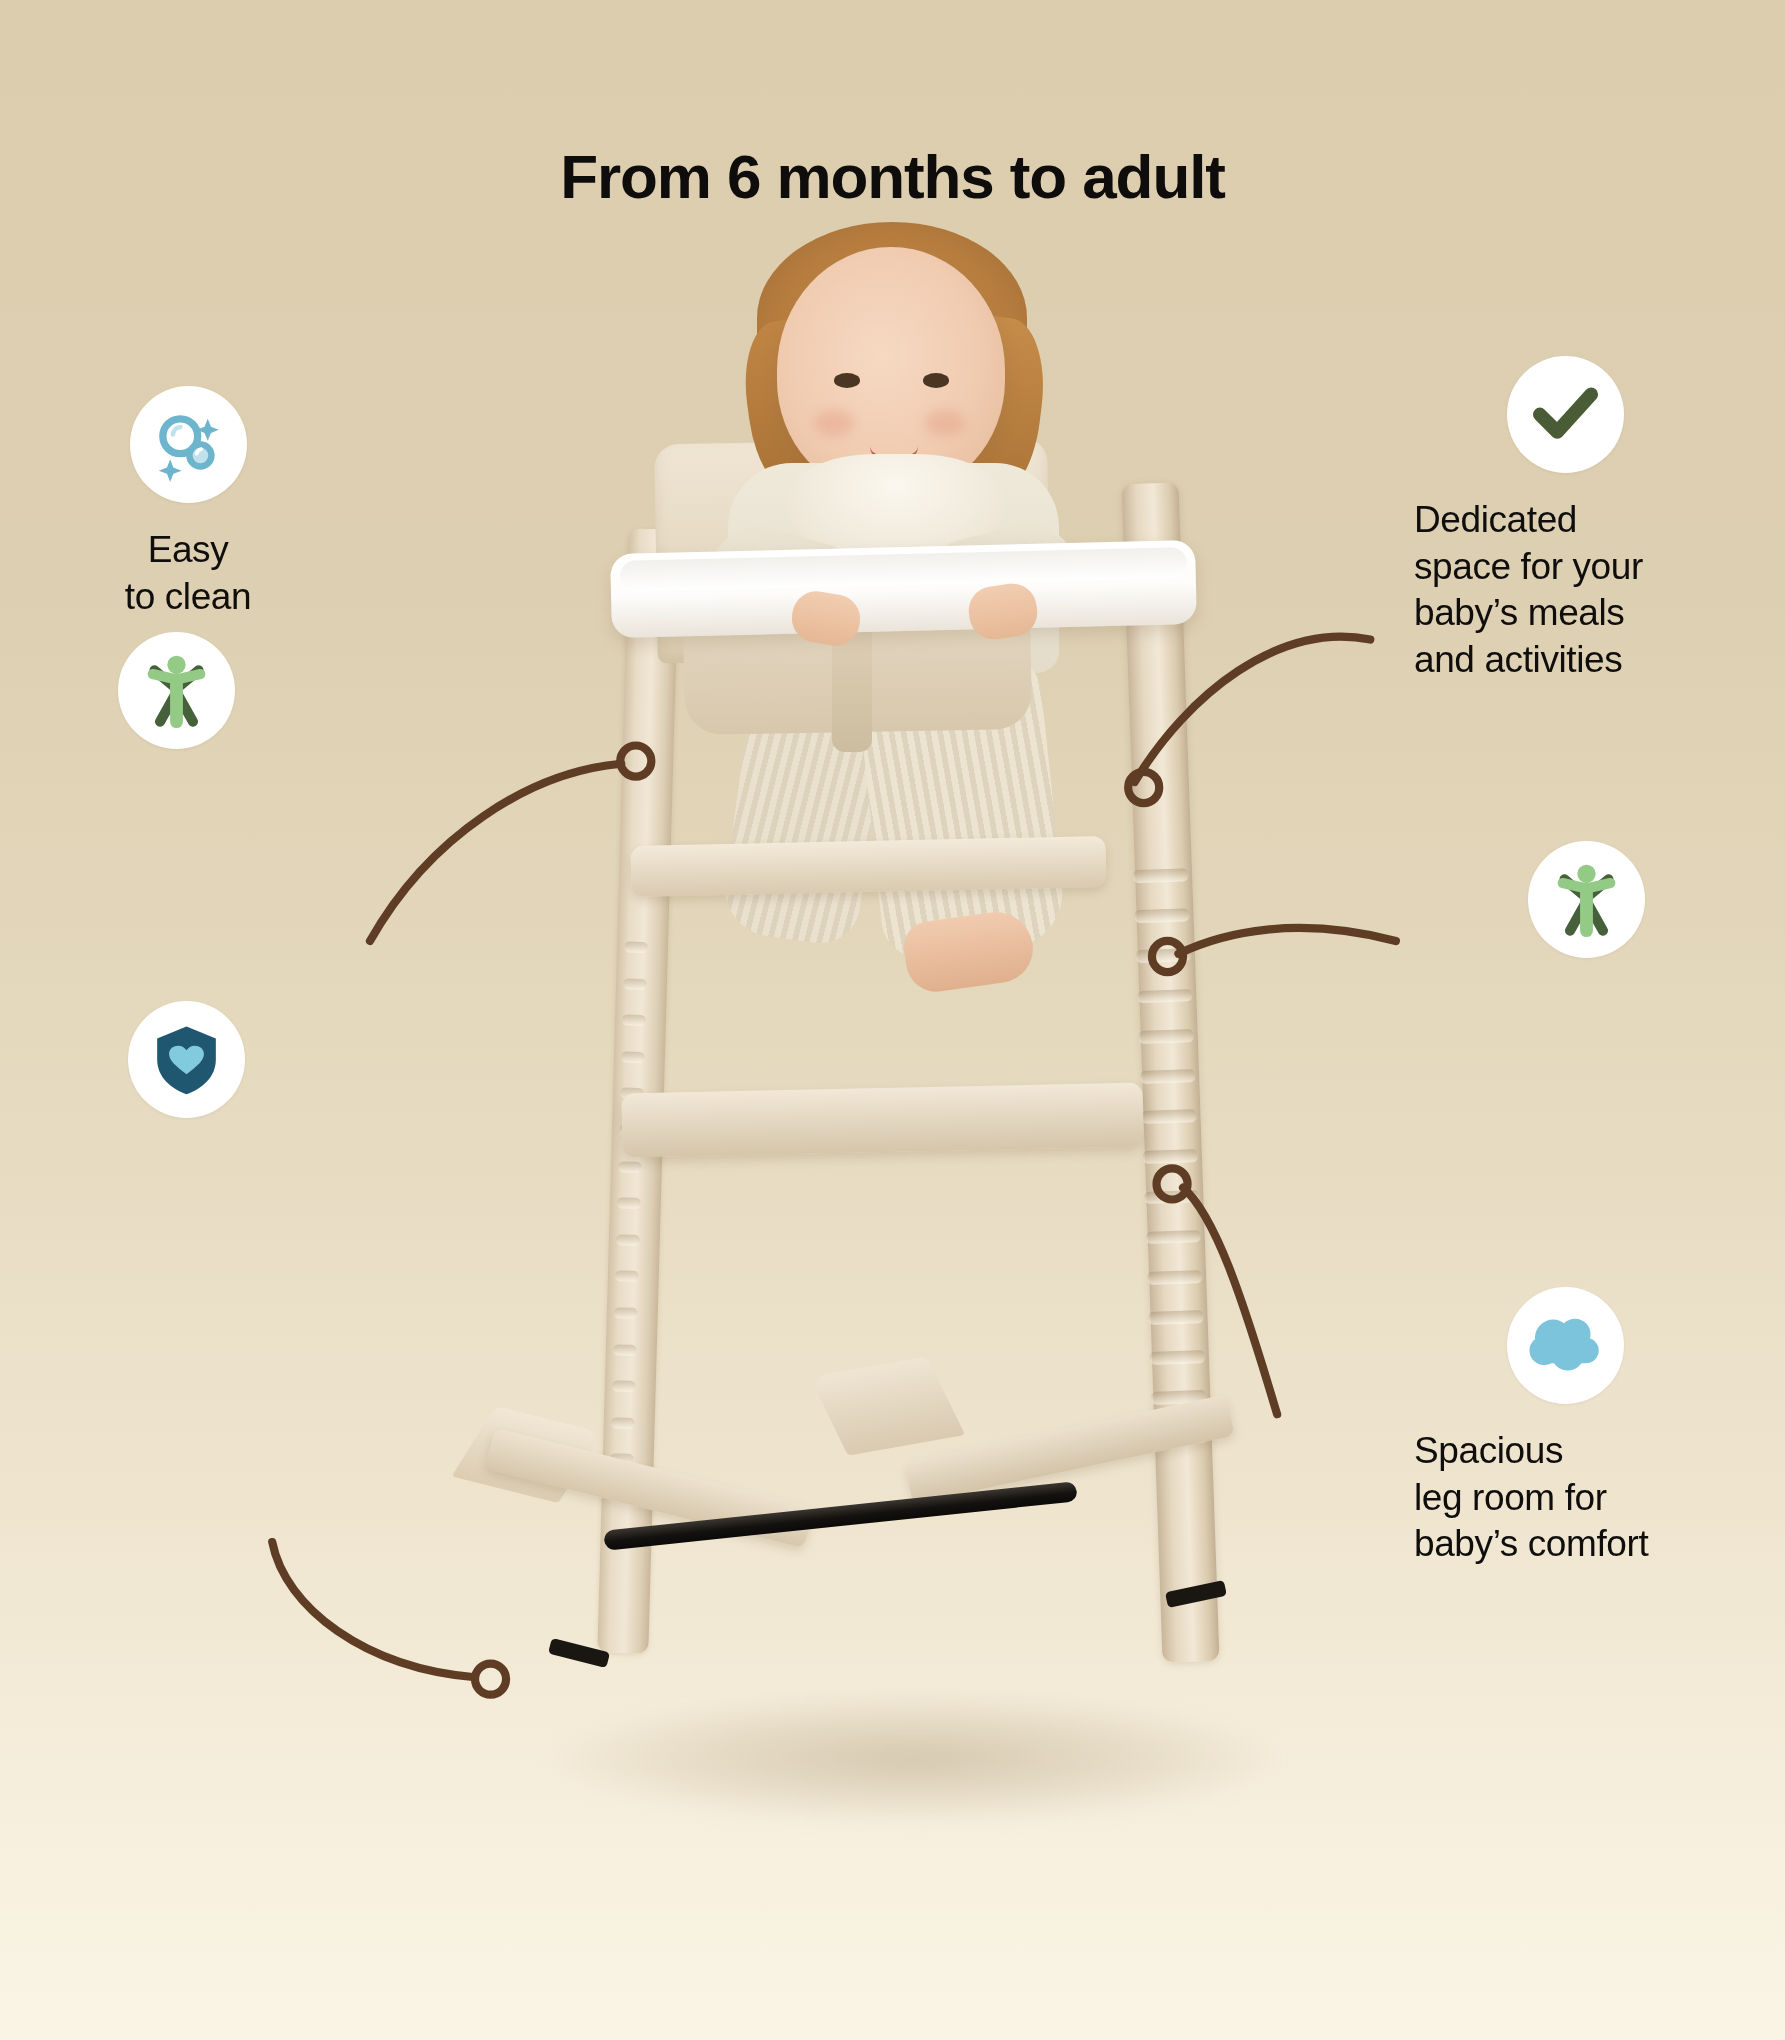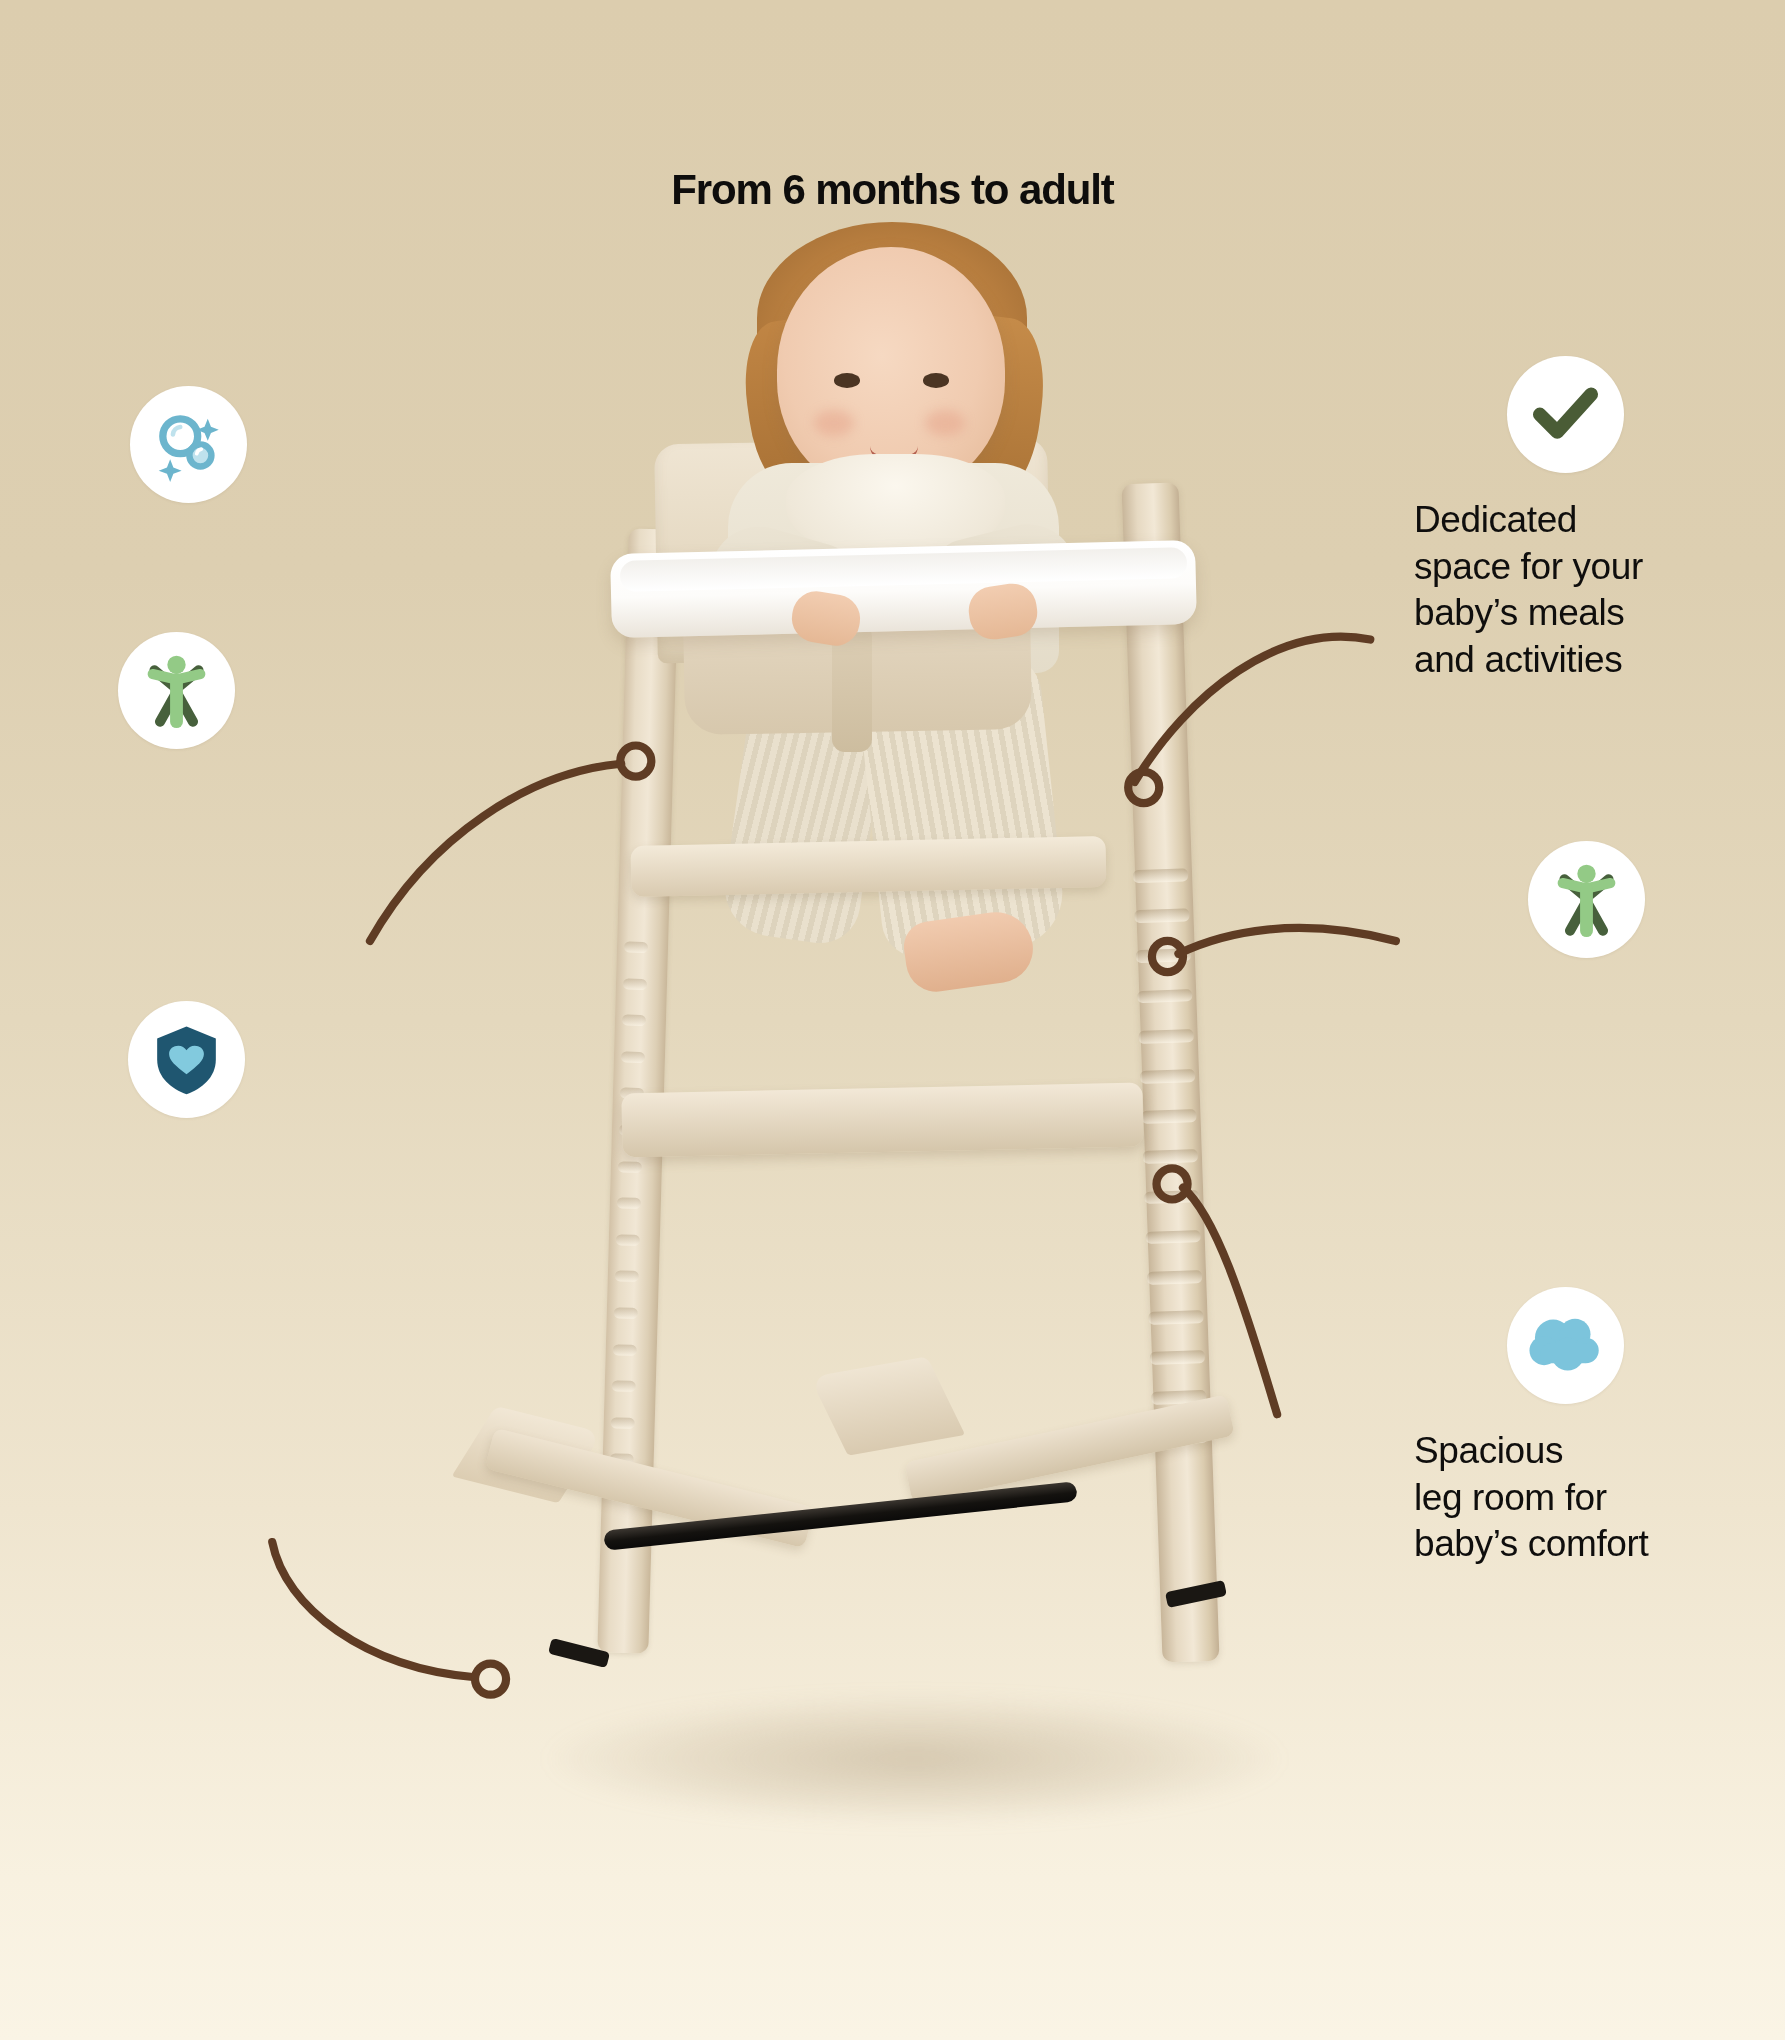--- a/index.html
+++ b/index.html
@@ -7,22 +7,22 @@
   body {
     font-family: "Liberation Sans", sans-serif;
     background: linear-gradient(180deg, #dccdae 0%, #ddcfb1 28%, #e4d8bd 50%, #efe5cf 74%, #f8f1e0 92%, #faf4e5 100%);
     position:relative; overflow:hidden;
     -webkit-font-smoothing:antialiased;
   }
 
   
   .title {
     position:absolute; top:141px; left:0; width:100%;
-    text-align:center; font-size:42px; font-weight:700;
-    letter-spacing:-1.1px; color:#0e0d0c;margin-top:25px;
+    text-align:center; font-size:62px; font-weight:700;
+    letter-spacing:-1.1px; color:#0e0d0c;
   }
 
   
   .product { position:absolute; left:512px; top:302px; width:795px; height:1645px; }
   .ph { position:absolute; }
 
   
   .floor-shadow {
     left:37px; top:1393px; width:731px; height:128px;
     background: radial-gradient(ellipse at 50% 50%, rgba(170,150,118,.42) 0%, rgba(180,160,128,.18) 48%, rgba(190,170,140,0) 72%);
@@ -324,20 +324,22 @@
   <div class="icon-badge">
     <svg width="77" height="77" viewBox="0 0 84 84">
       <circle cx="33" cy="33" r="19" fill="none" stroke="#6cb5cd" stroke-width="8"></circle>
       <path d="M25 31 a9 9 0 0 1 8-8" fill="none" stroke="#bfe2ed" stroke-width="5" stroke-linecap="round"></path>
       <circle cx="55" cy="54" r="12" fill="#bfe2ed" stroke="#6cb5cd" stroke-width="7"></circle>
       <path d="M51 52 a6 6 0 0 1 5-5" fill="none" stroke="#fff" stroke-width="4" stroke-linecap="round"></path>
       <path d="M63 14 l3.5 8.5 8.5 3.5 -8.5 3.5 -3.5 8.5 -3.5 -8.5 -8.5 -3.5 8.5 -3.5 z" fill="#6cb5cd"></path>
       <path d="M22 58 l3.5 9 9 3.5 -9 3.5 -3.5 9 -3.5 -9 -9 -3.5 9 -3.5 z" fill="#6cb5cd"></path>
     </svg>
   </div>
+  <div class="caption">Easy
+to clean</div>
 </div>
 
 <div class="feature left f-support">
   <div class="icon-badge">
     <svg width="77" height="77" viewBox="0 0 84 84">
       <g stroke-linecap="round" fill="none">
         <path d="M42 40 L18 20" stroke="#47603c" stroke-width="11"></path>
         <path d="M42 40 L66 20" stroke="#47603c" stroke-width="11"></path>
         <path d="M42 44 L24 76" stroke="#47603c" stroke-width="11"></path>
         <path d="M42 44 L60 76" stroke="#47603c" stroke-width="11"></path>

